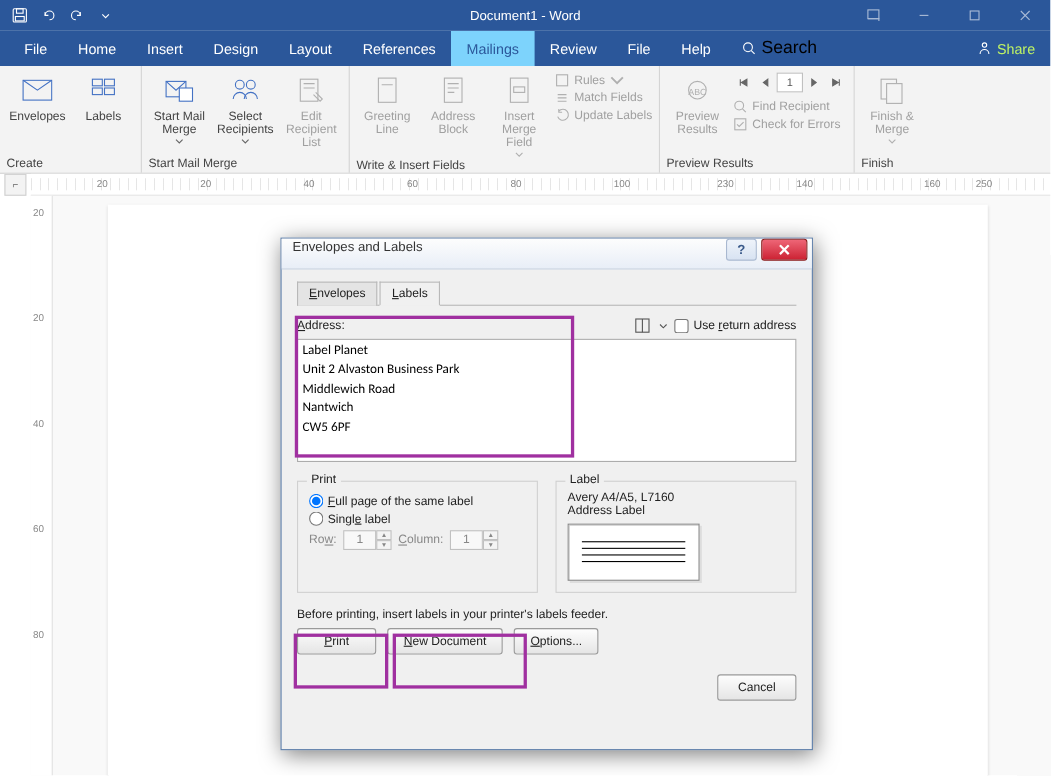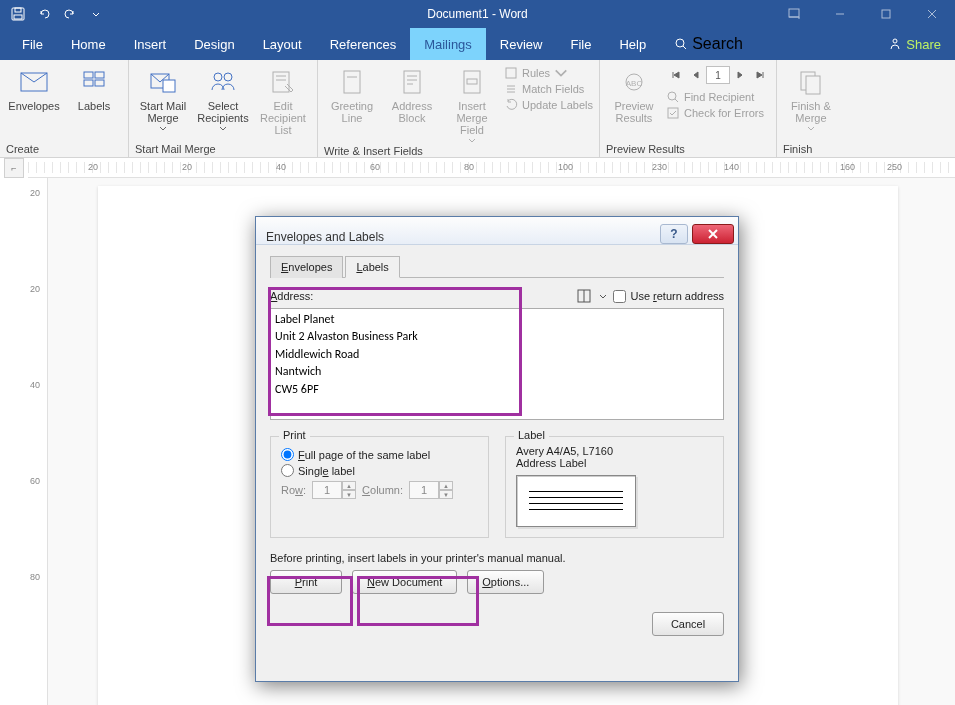--- a/index.html
+++ b/index.html
@@ -50,21 +50,21 @@
 
 
 .docwrap { position: absolute; left: 28px; top: 178px; right: 0; bottom: 0; background: #f9f9f9; display: flex; }
 .ruler-v { width: 20px; background: #fff; border-right: 1px solid #e0e0e0; position: relative; }
 .ruler-v .vnum { position: absolute; font-size: 9px; color: #888; left: 2px; }
 .page { background: #fff; width: 800px; margin-left: 50px; margin-top: 8px; height: 600px; box-shadow: 0 1px 3px rgba(0,0,0,.15); }
 
 
 .dialog-shadow { position: absolute; left: 255px; top: 216px; width: 484px; height: 466px; filter: drop-shadow(2px 4px 10px rgba(0,0,0,.5)); }
 .dialog { width: 100%; height: 100%; background: #f0f0f0; border: 1px solid #5a7ca8; }
-.dlg-title { height: 28px; background: linear-gradient(#fdfdfd,#e8eef7); border-bottom: 1px solid #c8d4e4; display: flex; align-items: flex-end; padding-left: 10px; font-size: 12px; color: #333; }
+.dlg-title { height: 28px; background: linear-gradient(#fdfdfd,#e8eef7); border-bottom: 1px solid #c8d4e4; display: flex; align-items: flex-start; padding-left: 10px; font-size: 12px; color: #333; }
 .dlg-title-btns { margin-left: auto; display: flex; }
 .dlg-tbtn { width: 28px; height: 20px; margin-right: 4px; border-radius: 3px; display:flex;align-items:center;justify-content:center; cursor:pointer; font-size:12px; }
 .dlg-help { background: linear-gradient(#eef3fa,#d8e3f2); border:1px solid #a8b8d0; color:#3a5a8a; font-weight:bold;}
 .dlg-close { background: linear-gradient(#e67,#c23); border:1px solid #8a1a1a; color:#fff; width:42px; }
 .dlg-close svg { stroke:#fff; }
 
 .dlg-body { padding: 10px 14px; font-size: 11px; color: #222; }
 .dlg-tabs { display: flex; border-bottom: 1px solid #b8b8b8; margin-bottom: 10px; }
 .dlg-tab { padding: 4px 10px; border: 1px solid #b8b8b8; border-bottom: none; background: #f0f0f0; margin-right: 2px; cursor: pointer; position: relative; top: 1px; }
 .dlg-tab.active { background: #f0f0f0; border-bottom: 1px solid #f0f0f0; }
@@ -509,21 +509,21 @@
         <div>Address Label</div>
         <div class="label-preview">
           <div class="ln"></div>
               <div class="ln"></div>
               <div class="ln"></div>
               <div class="ln"></div>
         </div>
       </div>
     </div>
 
-    <div class="hint">Before printing, insert labels in your printer's manual manual.</div>
+    <div class="hint">Before printing, insert labels in your printer's labels feeder.</div>
 
     <div class="btnrow">
       <div class="btn">
             <span><u>P</u>rint</span>
           </div>
       <div class="btn">
             <span><u>N</u>ew Document</span>
           </div>
       <div class="btn">
             <span><u>O</u>ptions...</span>

